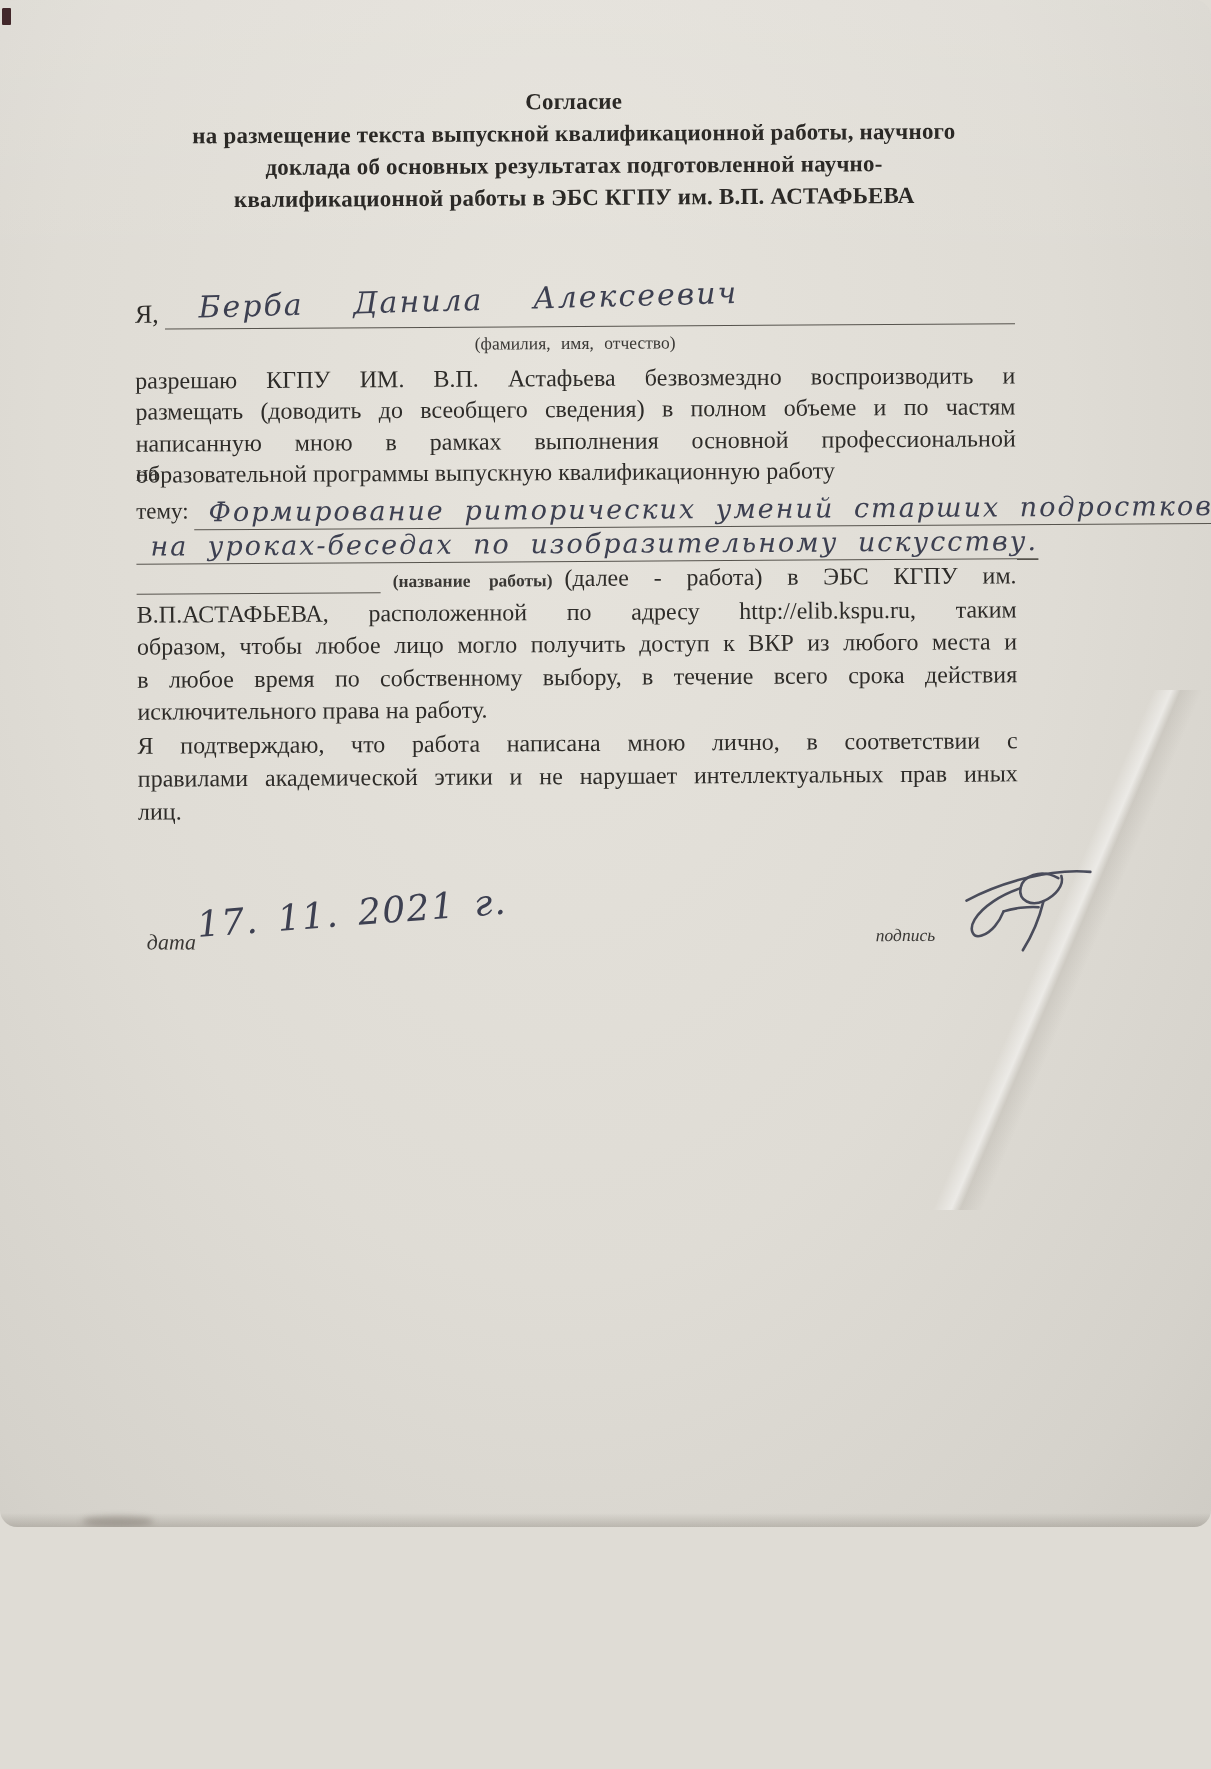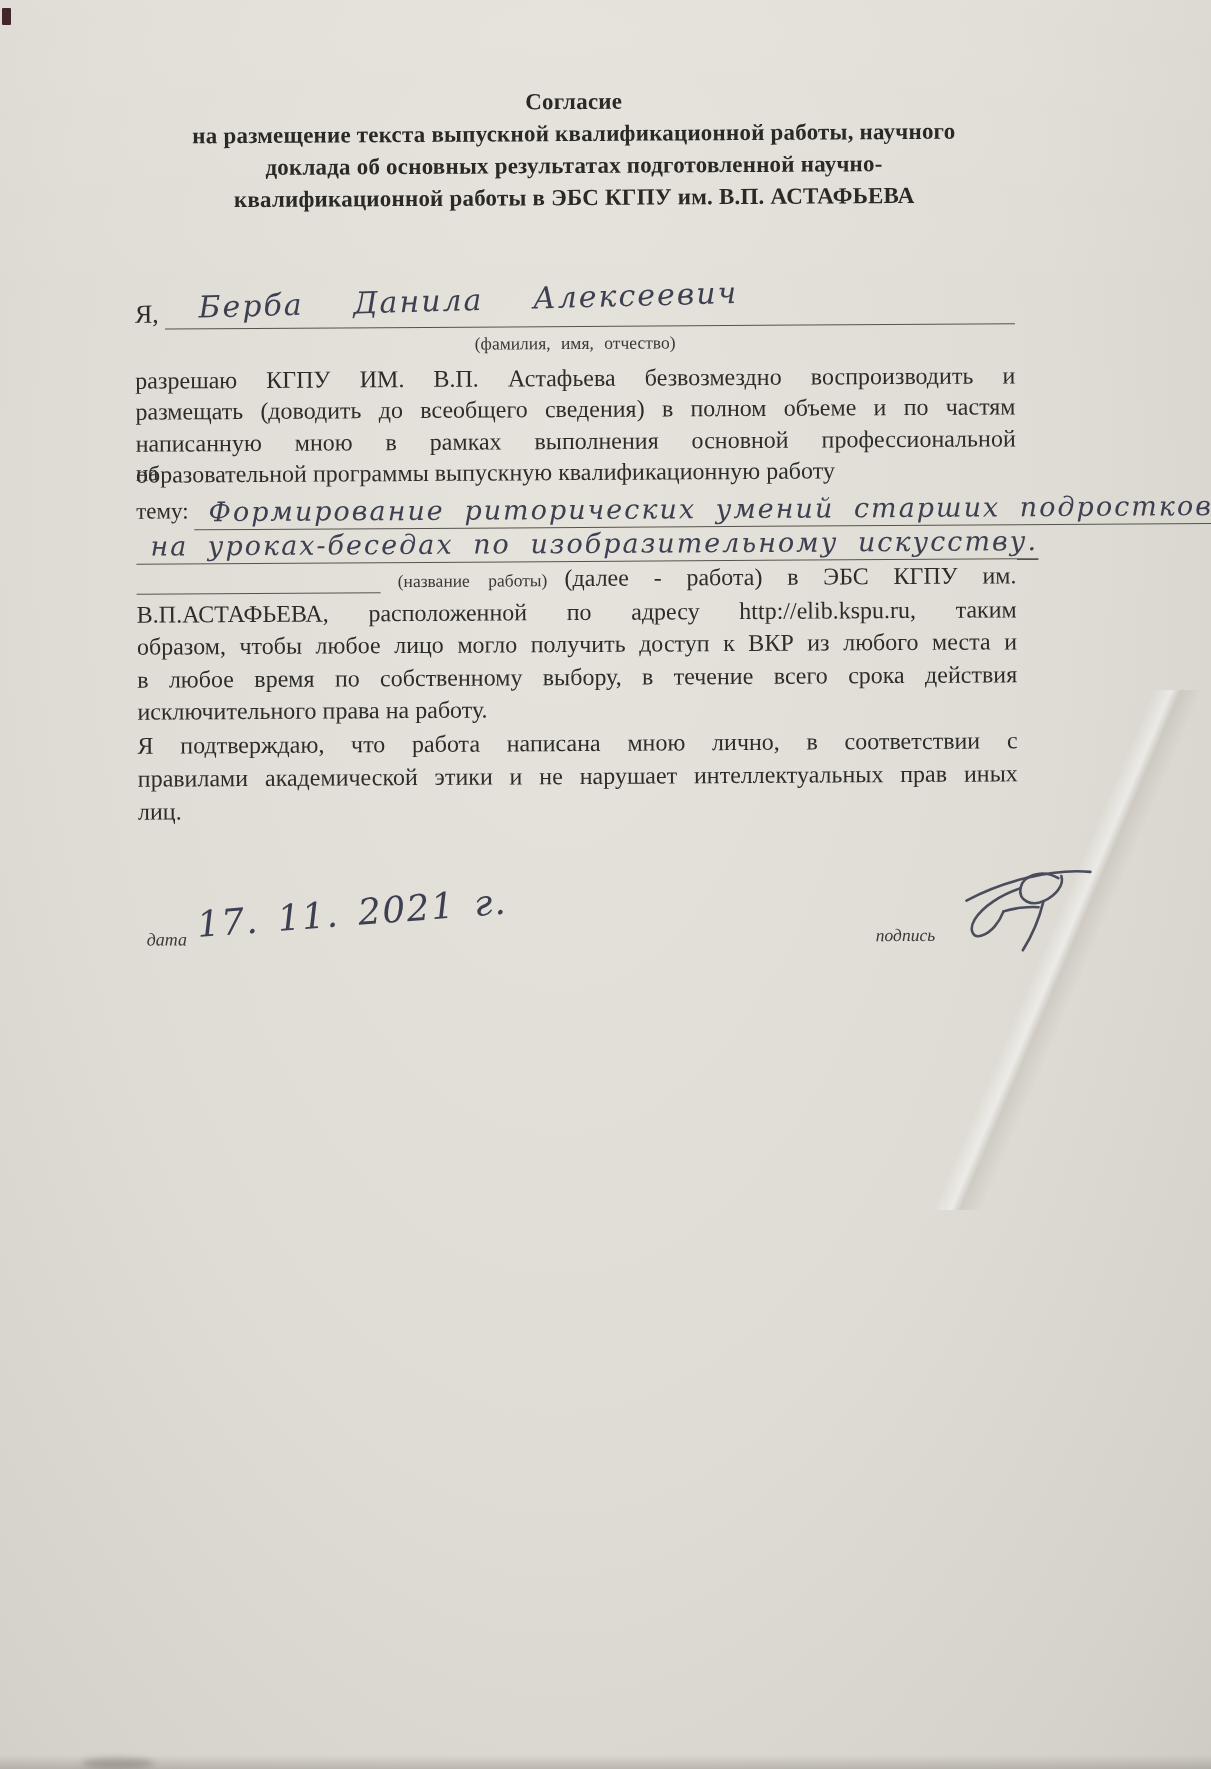--- a/index.html
+++ b/index.html
@@ -4,25 +4,26 @@
 <style>
   html, body { margin: 0; padding: 0; }
   body {
     width: 1211px; height: 1769px;
     overflow: hidden;
     font-family: "Liberation Serif", "DejaVu Serif", serif;
     background: #dfdcd5;
   }
   .sheet {
     position: relative;
-    width: 1211px; height: 1769px;
+    width: 1211px; height: 1527px;
     background:
       linear-gradient(to bottom, rgba(255,255,255,0.10) 0%, rgba(255,255,255,0) 18%),
       radial-gradient(ellipse at 46% 28%, #e6e3dc 0%, #dfdcd5 55%, #d5d2cb 88%, #cfccc5 100%);
     overflow: hidden;
+    border-radius: 17px;
   }
   
   .corner-stain {
     position: absolute; left: 2px; top: 8px; width: 9px; height: 17px;
     background: #42272a; border-radius: 1px;
   }
   .crease {
     position: absolute; left: 900px; top: 690px; width: 330px; height: 520px;
     background: linear-gradient(113deg,
       rgba(0,0,0,0) 46%,
@@ -75,26 +76,26 @@
   .topic-row1 { top: 494px; height: 34px; display: flex; align-items: flex-end; }
   .topic-label { font-size: 23px; line-height: 38px; }
   .topic-hw { font-size: 27px; line-height: 30px; padding: 0 0 2px 14px;
     word-spacing: 9px; white-space: nowrap; }
   .topic-row2 { top: 528px; height: 34px; display: flex; align-items: flex-end; }
   .topic-row2 .write-line { margin-left: 0; }
 
   .caption-row { top: 565px; height: 27px; display: flex;
     justify-content: space-between; align-items: flex-end; }
   .blank-underline { width: 244px; border-bottom: 1.6px solid #56534d; height: 24px; }
-  .caption-mid { align-self: flex-end; padding-bottom: 1px; word-spacing: 14px; }
+  .caption-mid { align-self: flex-end; padding-bottom: 1px; word-spacing: 14px; font-weight: bold; }
   .continuation { width: 452px; font-size: 24px; line-height: 27px;
     text-align: justify; text-align-last: justify; }
 
   .footer { top: 893px; height: 110px; }
-  .date-label   { position: absolute; left: 8px;  top: 34px; font-size: 18px; font-style: italic; color: #3a3835; }
+  .date-label   { position: absolute; left: 8px;  top: 34px; font-size: 22px; font-style: italic; color: #3a3835; }
   .sign-label   { position: absolute; left: 737px; top: 34px; font-size: 17.5px; font-style: italic; color: #3a3835; }
   .date-hw { position: absolute; left: 58px; top: -2px; font-size: 36px;
     letter-spacing: 1.5px; word-spacing: 6px; transform: rotate(-4deg); }
   .signature { position: absolute; left: 800px; top: -30px; width: 160px; height: 100px; }
   .signature svg { width: 100%; height: 100%; }
 </style>
 </head>
 <body>
 
 <div class="sheet">

